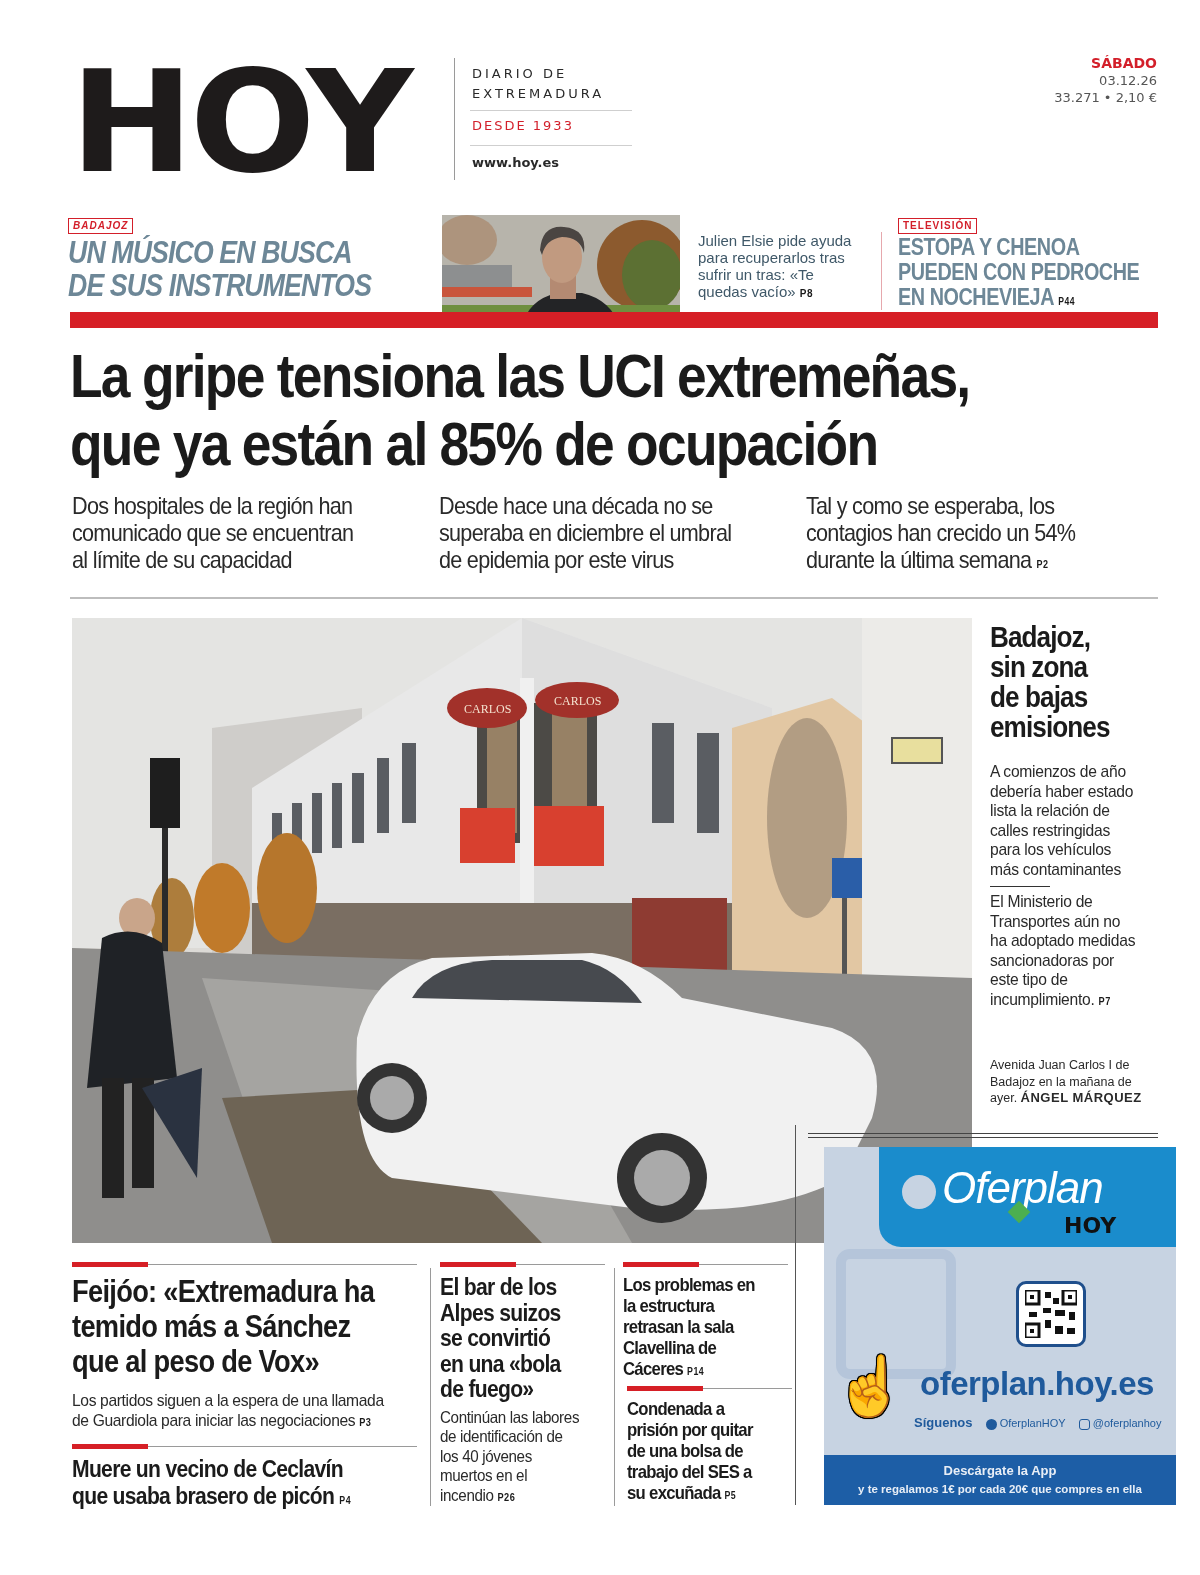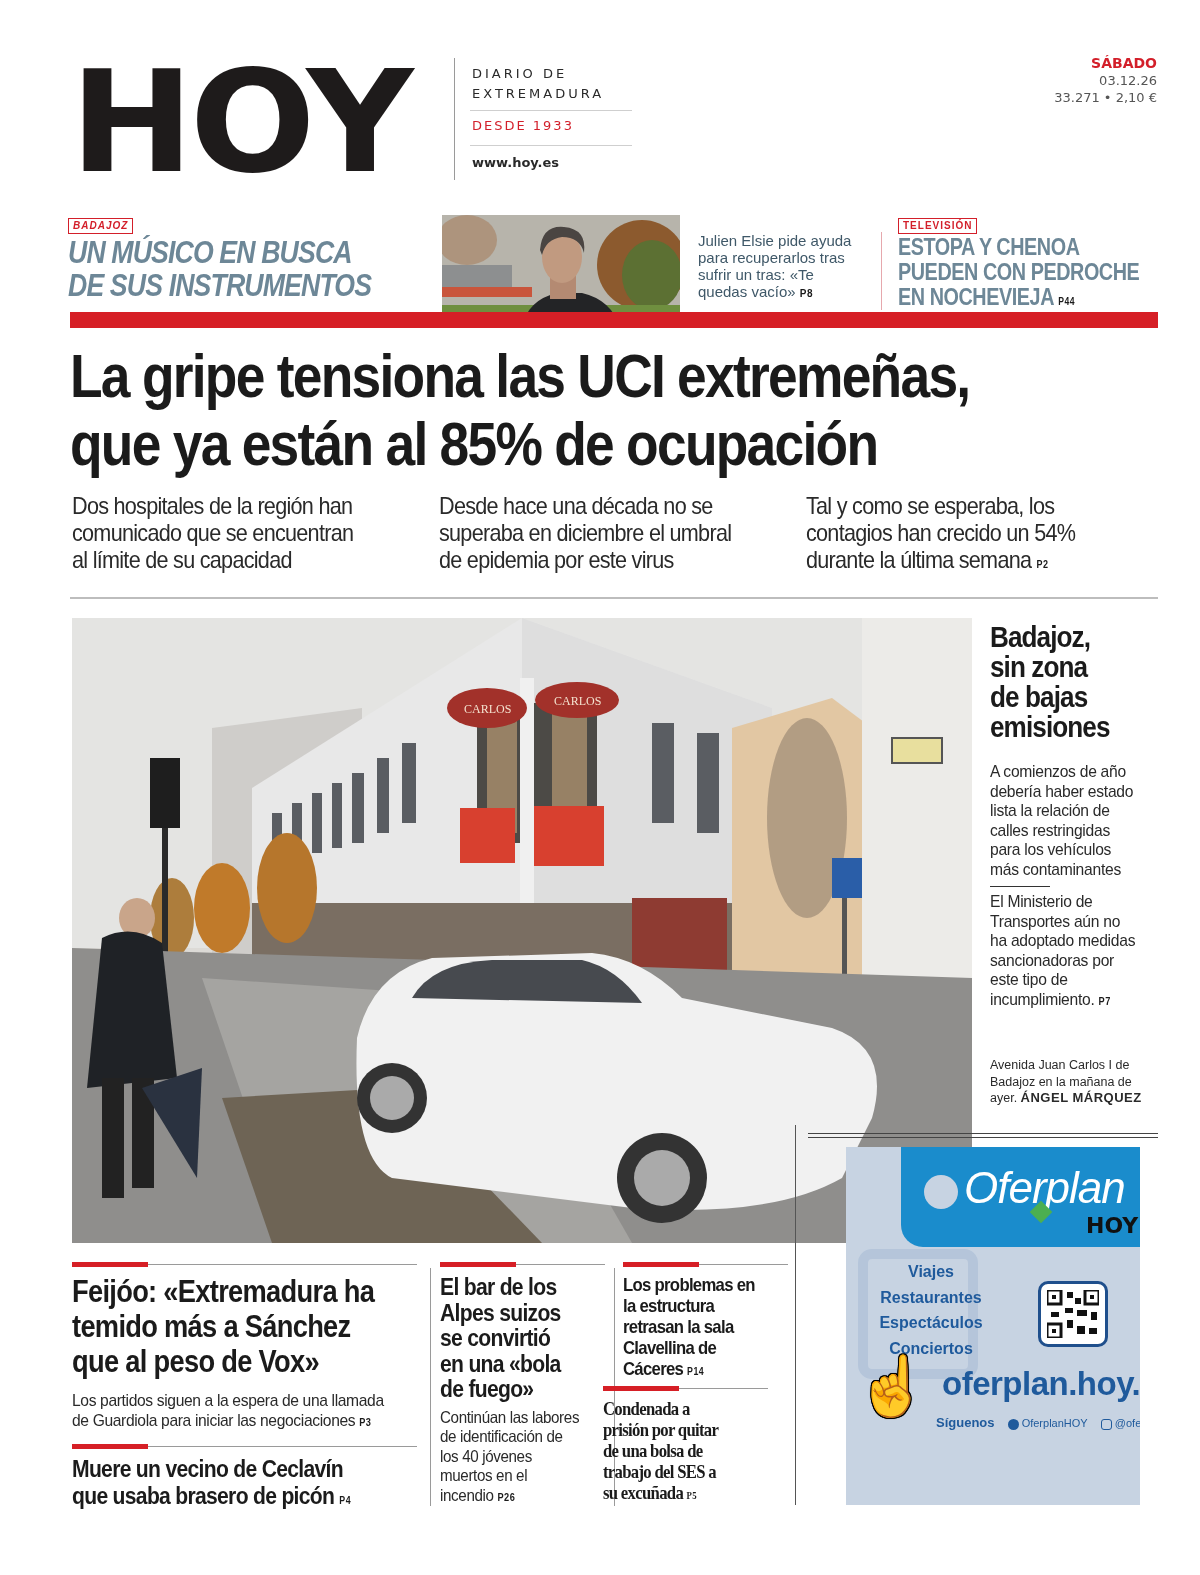--- a/index.html
+++ b/index.html
@@ -44,21 +44,21 @@
 
   
   .story-bar { height: 5px; background: #d61f26; width: 76px; }
   .story-line { height: 1px; background: #9a9a9a; }
   .bhead { font-weight: bold; color: #1b1b1b; letter-spacing: -0.8px; transform: scaleX(0.88); transform-origin: left; white-space: nowrap; }
   .bsub { color: #2a2a2a; font-weight: 300; letter-spacing: -0.4px; transform: scaleX(0.92); transform-origin: left; white-space: nowrap; }
   .col-div { width: 1px; background: #9a9a9a; }
 
   
   .ad-rule { left: 808px; height: 1px; background: #444; width: 350px; }
-  .ad { left: 846px; top: 1147px; width: 294px; height: 358px; background: #c7d3e2; overflow: hidden; }
+  .ad { left: 824px; top: 1147px; width: 352px; height: 358px; background: #c7d3e2; overflow: hidden; }
   .ad-tag { position: absolute; left: 55px; top: 0; width: 310px; height: 100px; background: #1a8ccc; border-radius: 0 0 0 22px; }
   .ad-hole { position: absolute; left: 78px; top: 28px; width: 34px; height: 34px; border-radius: 50%; background: #c7d3e2; }
   .ad-brand { position: absolute; left: 118px; top: 16px; font-family: "Liberation Sans", sans-serif; font-style: italic; color: #fff; font-size: 44px; letter-spacing: -1px; }
   .ad-hoy { position: absolute; left: 240px; top: 66px; font-family: "DejaVu Sans", sans-serif; font-weight: 900; font-size: 22px; color: #111; }
   .ad-leaf { position: absolute; left: 187px; top: 57px; width: 16px; height: 16px; background: #4caf50; transform: rotate(45deg); }
   .ad-list { position: absolute; left: 20px; top: 112px; width: 130px; text-align: center; font-weight: bold; color: #1f5a9c; font-size: 16px; line-height: 25.5px; }
   .ad-qr { position: absolute; left: 192px; top: 134px; width: 70px; height: 66px; border: 3px solid #1f4f8c; border-radius: 10px; background: #fff; padding: 6px; }
   .ad-url { position: absolute; left: 96px; top: 218px; font-weight: bold; color: #1f5a9c; font-size: 33px; letter-spacing: -0.5px; }
   .ad-follow { position: absolute; left: 90px; top: 268px; font-size: 11px; color: #1f5a9c; white-space: nowrap; }
   .ad-follow b { font-size: 13px; margin-right: 10px; }
@@ -309,21 +309,21 @@
   </div>
   <div class="bhead" style="font-size:19px; line-height:21px; margin-top:6px;">
     <div>Los problemas en</div>
     <div>la estructura</div>
     <div>retrasan la sala</div>
     <div>Clavellina de</div>
     <div><span>Cáceres</span> <span class="pg">P14</span></div>
   </div>
 </div>
 
-<div class="abs" style="left:603px; top:1386px; width:165px;font-family:Liberation Serif, serif;">
+<div class="abs" style="left:627px; top:1386px; width:165px;">
   <div style="position:relative; height:6px;">
     <div class="story-line" style="position:absolute; top:2px; left:0; width:165px;"></div>
     <div class="story-bar" style="position:absolute; top:0; left:0;"></div>
   </div>
   <div class="bhead" style="font-size:19px; line-height:21px; margin-top:6px;">
     <div>Condenada a</div>
     <div>prisión por quitar</div>
     <div>de una bolsa de</div>
     <div>trabajo del SES a</div>
     <div><span>su excuñada</span> <span class="pg">P5</span></div>
@@ -333,26 +333,20 @@
 <div class="abs ad-vline"></div>
 <div class="abs ad-rule" style="top:1133px;"></div>
 <div class="abs ad-rule" style="top:1137px;"></div>
 <div class="abs ad">
   <div class="ad-bg-phone"></div>
   <div class="ad-tag"></div>
   <div class="ad-hole"></div>
   <div class="ad-brand">Oferplan</div>
   <div class="ad-leaf"></div>
   <div class="ad-hoy">HOY</div>
-  <div class="ad-list">
-    <div>Viajes</div>
-    <div>Restaurantes</div>
-    <div>Espectáculos</div>
-    <div>Conciertos</div>
-  </div>
   <div class="ad-qr">
     <svg width="52" height="48" viewBox="0 0 52 48">
       <rect x="0" y="0" width="14" height="14" fill="none" stroke="#111" stroke-width="3"></rect>
       <rect x="38" y="0" width="14" height="14" fill="none" stroke="#111" stroke-width="3"></rect>
       <rect x="0" y="34" width="14" height="14" fill="none" stroke="#111" stroke-width="3"></rect>
       <rect x="5" y="5" width="4" height="4" fill="#111"></rect>
         <rect x="43" y="5" width="4" height="4" fill="#111"></rect>
         <rect x="5" y="39" width="4" height="4" fill="#111"></rect>
       <rect x="20" y="2" width="6" height="6" fill="#111"></rect>
         <rect x="28" y="8" width="6" height="6" fill="#111"></rect>
@@ -367,13 +361,17 @@
   </div>
   <div class="ad-hand">☝</div>
   <div class="ad-url">oferplan.hoy.es</div>
   <div class="ad-follow">
     <b>Síguenos</b>
     <span style="display:inline-block;width:11px;height:11px;border-radius:50%;background:#1f5a9c;vertical-align:middle;"></span>
     <span style="margin-right:10px;">OferplanHOY</span>
     <span style="display:inline-block;width:11px;height:11px;border:1.5px solid #1f5a9c;border-radius:3px;vertical-align:middle;"></span>
     <span>@oferplanhoy</span>
   </div>
+  <div class="ad-foot">
+    <div>Descárgate la App</div>
+    <div class="s">y te regalamos 1€ por cada 20€ que compres en ella</div>
+  </div>
 </div>
 
 </body></html>

